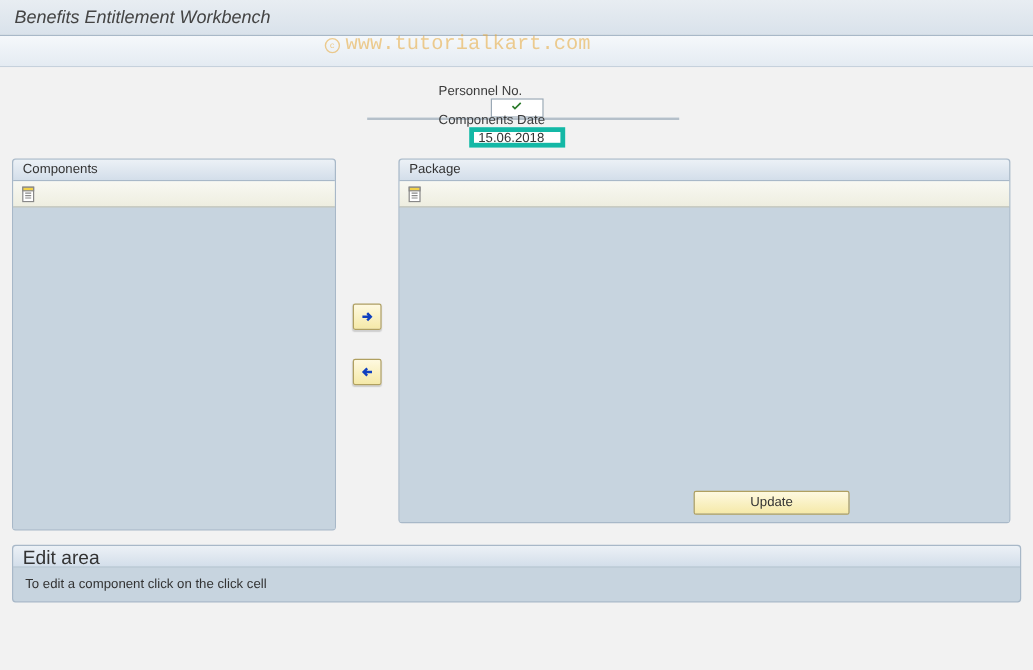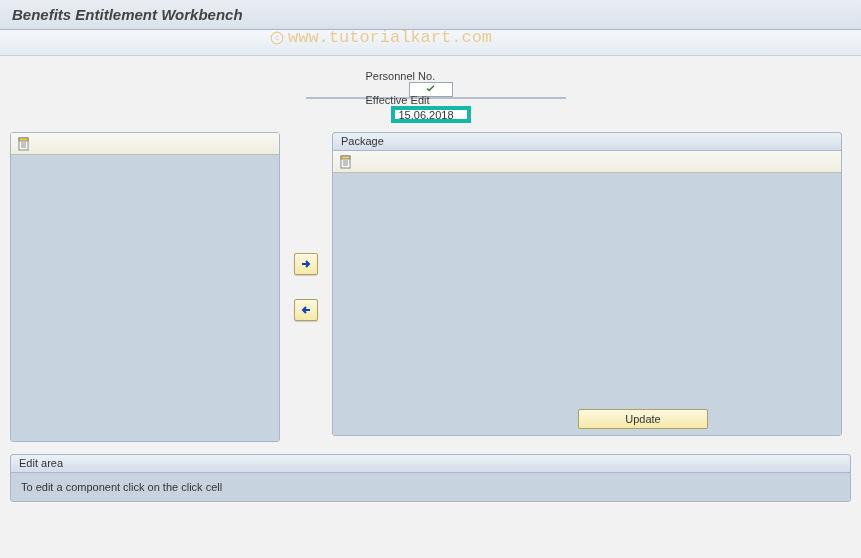--- a/index.html
+++ b/index.html
@@ -18,21 +18,21 @@
     .title-bar {
       background: linear-gradient(to bottom, #e8edf2 0%, #d9e2eb 100%);
       border-bottom: 1px solid #a8b8c8;
       padding: 6px 12px;
       height: 30px;
       display: flex;
       align-items: center;
     }
     .title-bar h1 {
       font-size: 15px;
-      font-weight: bold;
+      font-weight: normal;
       font-style: italic;
       color: #444;
     }
     .toolbar {
       background: linear-gradient(to bottom, #f5f8fb 0%, #e4ebf2 100%);
       border-bottom: 1px solid #c6d1dc;
       height: 26px;
     }
     .watermark {
       position: absolute;
@@ -192,21 +192,21 @@
     .edit-area {
       margin: 6px 10px 10px 10px;
       border: 1px solid #a8b8c8;
       border-radius: 3px;
       background: #c7d4df;
     }
     .edit-title {
       background: linear-gradient(to bottom, #ecf1f6 0%, #d3deea 100%);
       border-bottom: 1px solid #a8b8c8;
       padding: 2px 8px;
-      font-size: 11px;
+      font-size: 16px;
       color: #333;
       height: 18px;
       border-top-left-radius: 3px;
       border-top-right-radius: 3px;
     }
     .edit-body {
       padding: 8px 10px;
       font-size: 11px;
       color: #333;
     }
@@ -234,28 +234,29 @@
     <div class="input-short">
       <span class="check-icon">
         <svg viewBox="0 0 16 16">
             <path d="M3 8 L6 11 L13 4" fill="none" stroke="#2a7a2a" stroke-width="2"></path>
           </svg>
       </span>
     </div>
     <div class="input-readonly"></div>
   </div>
   <div class="form-row">
-    <span class="form-label">Effective Edit</span>
+    <span class="form-label">Components Date</span>
     <input class="input-date" value="15.06.2018" style="">
   </div>
 </div>
 
 <div class="main-area">
 
   <div class="panel panel-components">
+    <div class="panel-title">Components</div>
     <div class="panel-toolbar">
       <div class="icon-btn">
         <svg width="14" height="14" viewBox="0 0 14 14">
           <rect x="2" y="1" width="9" height="12" fill="#fff" stroke="#888" stroke-width="1"></rect>
           <rect x="2" y="1" width="9" height="3" fill="#f2d24a" stroke="#888" stroke-width="1"></rect>
           <line x1="4" y1="6" x2="9" y2="6" stroke="#888"></line>
           <line x1="4" y1="8" x2="9" y2="8" stroke="#888"></line>
           <line x1="4" y1="10" x2="9" y2="10" stroke="#888"></line>
         </svg>
       </div>

